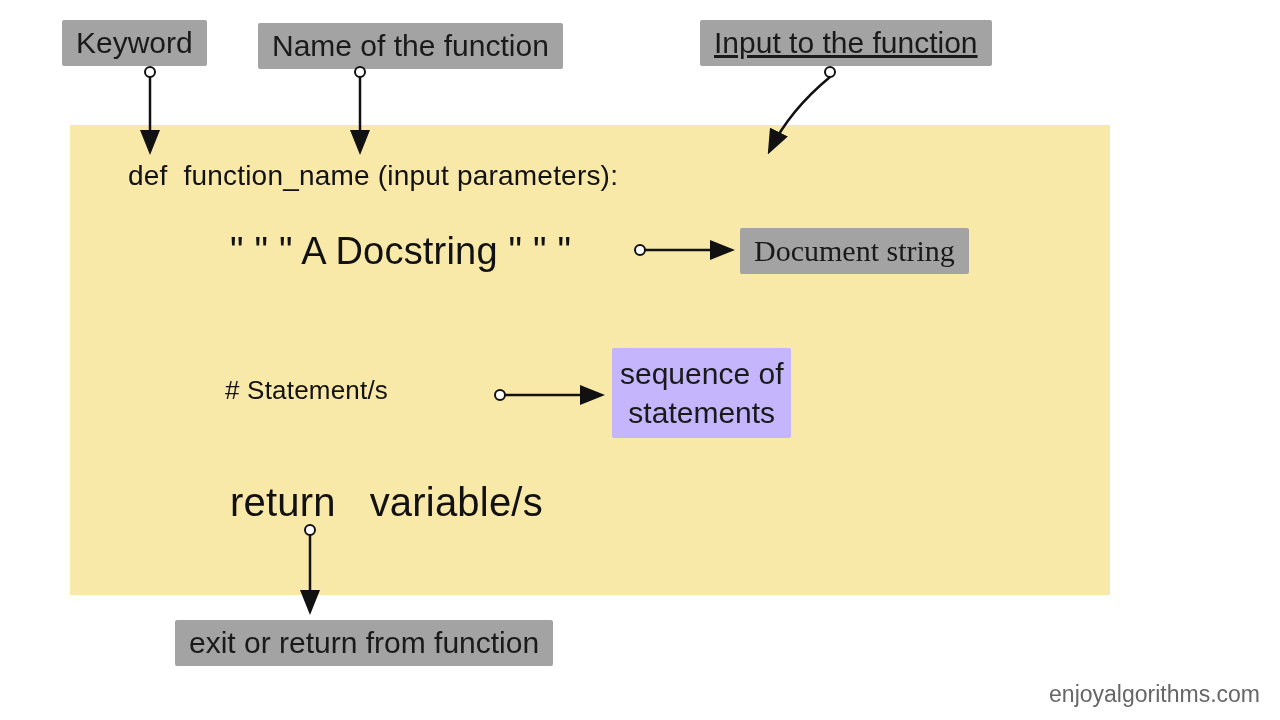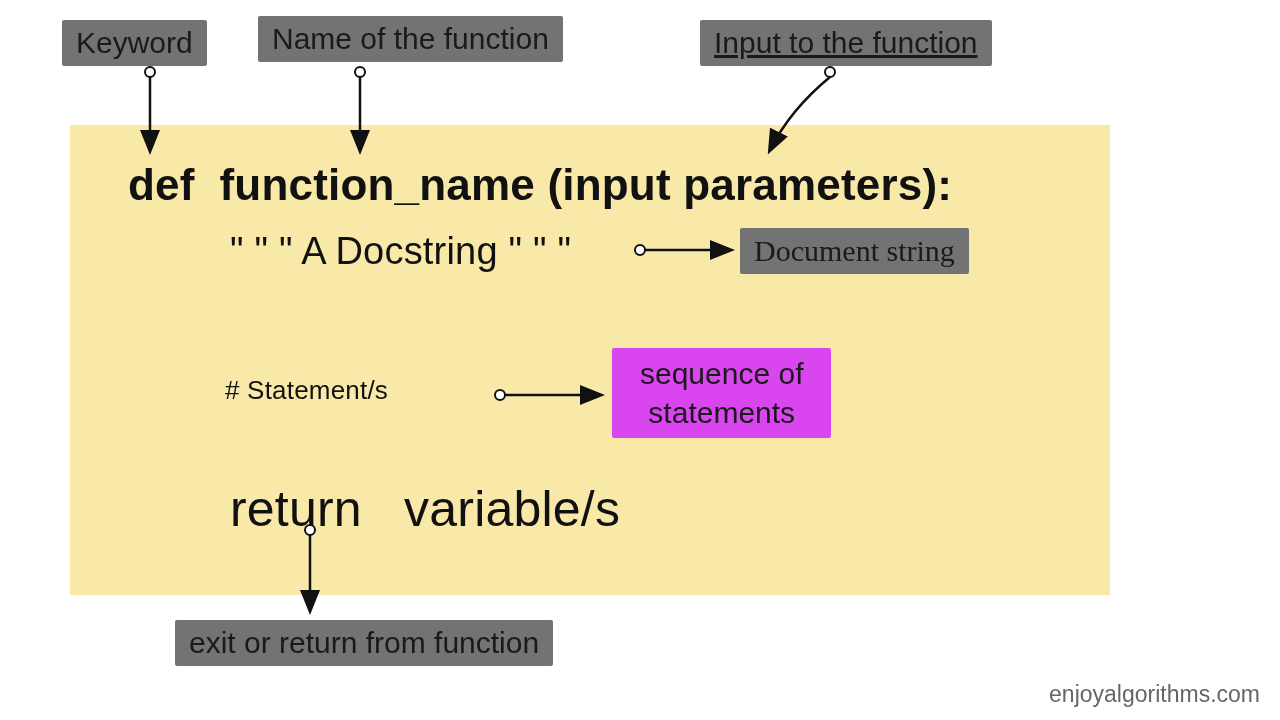--- a/index.html
+++ b/index.html
@@ -6,21 +6,21 @@
     body {
       width: 1280px;
       height: 720px;
       background: #ffffff;
       font-family: Arial, Helvetica, sans-serif;
       position: relative;
       overflow: hidden;
     }
     .label {
       position: absolute;
-      background: #737373;
+      background: #a3a3a3;
       padding: 6px 14px;
       font-size: 30px;
       color: #1a1a1a;
       border-radius: 2px;
     }
     .codebox {
       position: absolute;
       background: #f9e9a8;
       left: 70px;
       top: 125px;
@@ -29,22 +29,22 @@
     }
     .codeline {
       position: absolute;
       font-size: 36px;
       color: #111;
       font-weight: 400;
       letter-spacing: 0.2px;
     }
     .multiline-label {
       position: absolute;
-      background: #d946ef;
-      padding: 6px 28px;
+      background: #c4b5fd;
+      padding: 6px 8px;
       font-size: 30px;
       color: #1a1a1a;
       border-radius: 2px;
       text-align: center;
       line-height: 1.3;
     }
     .watermark {
       position: absolute;
       right: 20px;
       bottom: 12px;
@@ -54,42 +54,42 @@
     svg.connector {
       position: absolute;
       overflow: visible;
       pointer-events: none;
     }
   </style>
 </head>
 <body>
 
 <div class="label" style="left:62px; top:20px;">Keyword</div>
-<div class="label" style="left:258px; top:16px;">Name of the function</div>
+<div class="label" style="left:258px; top:23px;">Name of the function</div>
 <div class="label" style="left:700px; top:20px;text-decoration:underline;">Input to the function</div>
 
 <div class="codebox"></div>
 
-<div class="codeline" style="left:128px; top:160px; font-size:44px;font-weight:bold;">
+<div class="codeline" style="left:128px; top:160px; font-size:28px;">
   <span>def</span>&nbsp;
   <span>function_name</span>&nbsp;<span>(input parameters):</span>
 </div>
 
 <div class="codeline" style="left:230px; top:230px; font-size:38px;">" " " A Docstring " " "</div>
 
 <div class="label" style="left:740px; top:228px;font-family:Liberation Serif, serif;">Document string</div>
 
 <div class="codeline" style="left:225px; top:375px; font-size:26px;"># Statement/s</div>
 
 <div class="multiline-label" style="left:612px; top:348px;">
   <span>sequence of</span><br>
   <span>statements</span>
 </div>
 
-<div class="codeline" style="left:230px; top:480px; font-size:50px;">
+<div class="codeline" style="left:230px; top:480px; font-size:40px;">
   <span>return</span>&nbsp;&nbsp;&nbsp;<span>variable/s</span>
 </div>
 
 <div class="label" style="left:175px; top:620px;">exit or return from function</div>
 
 <div class="watermark">enjoyalgorithms.com</div>
 
 <svg class="connector" style="left:0; top:0; width:1280px; height:720px;">
   <defs>
     <marker id="arrowhead" markerWidth="10" markerHeight="8" refX="8" refY="4" orient="auto">

